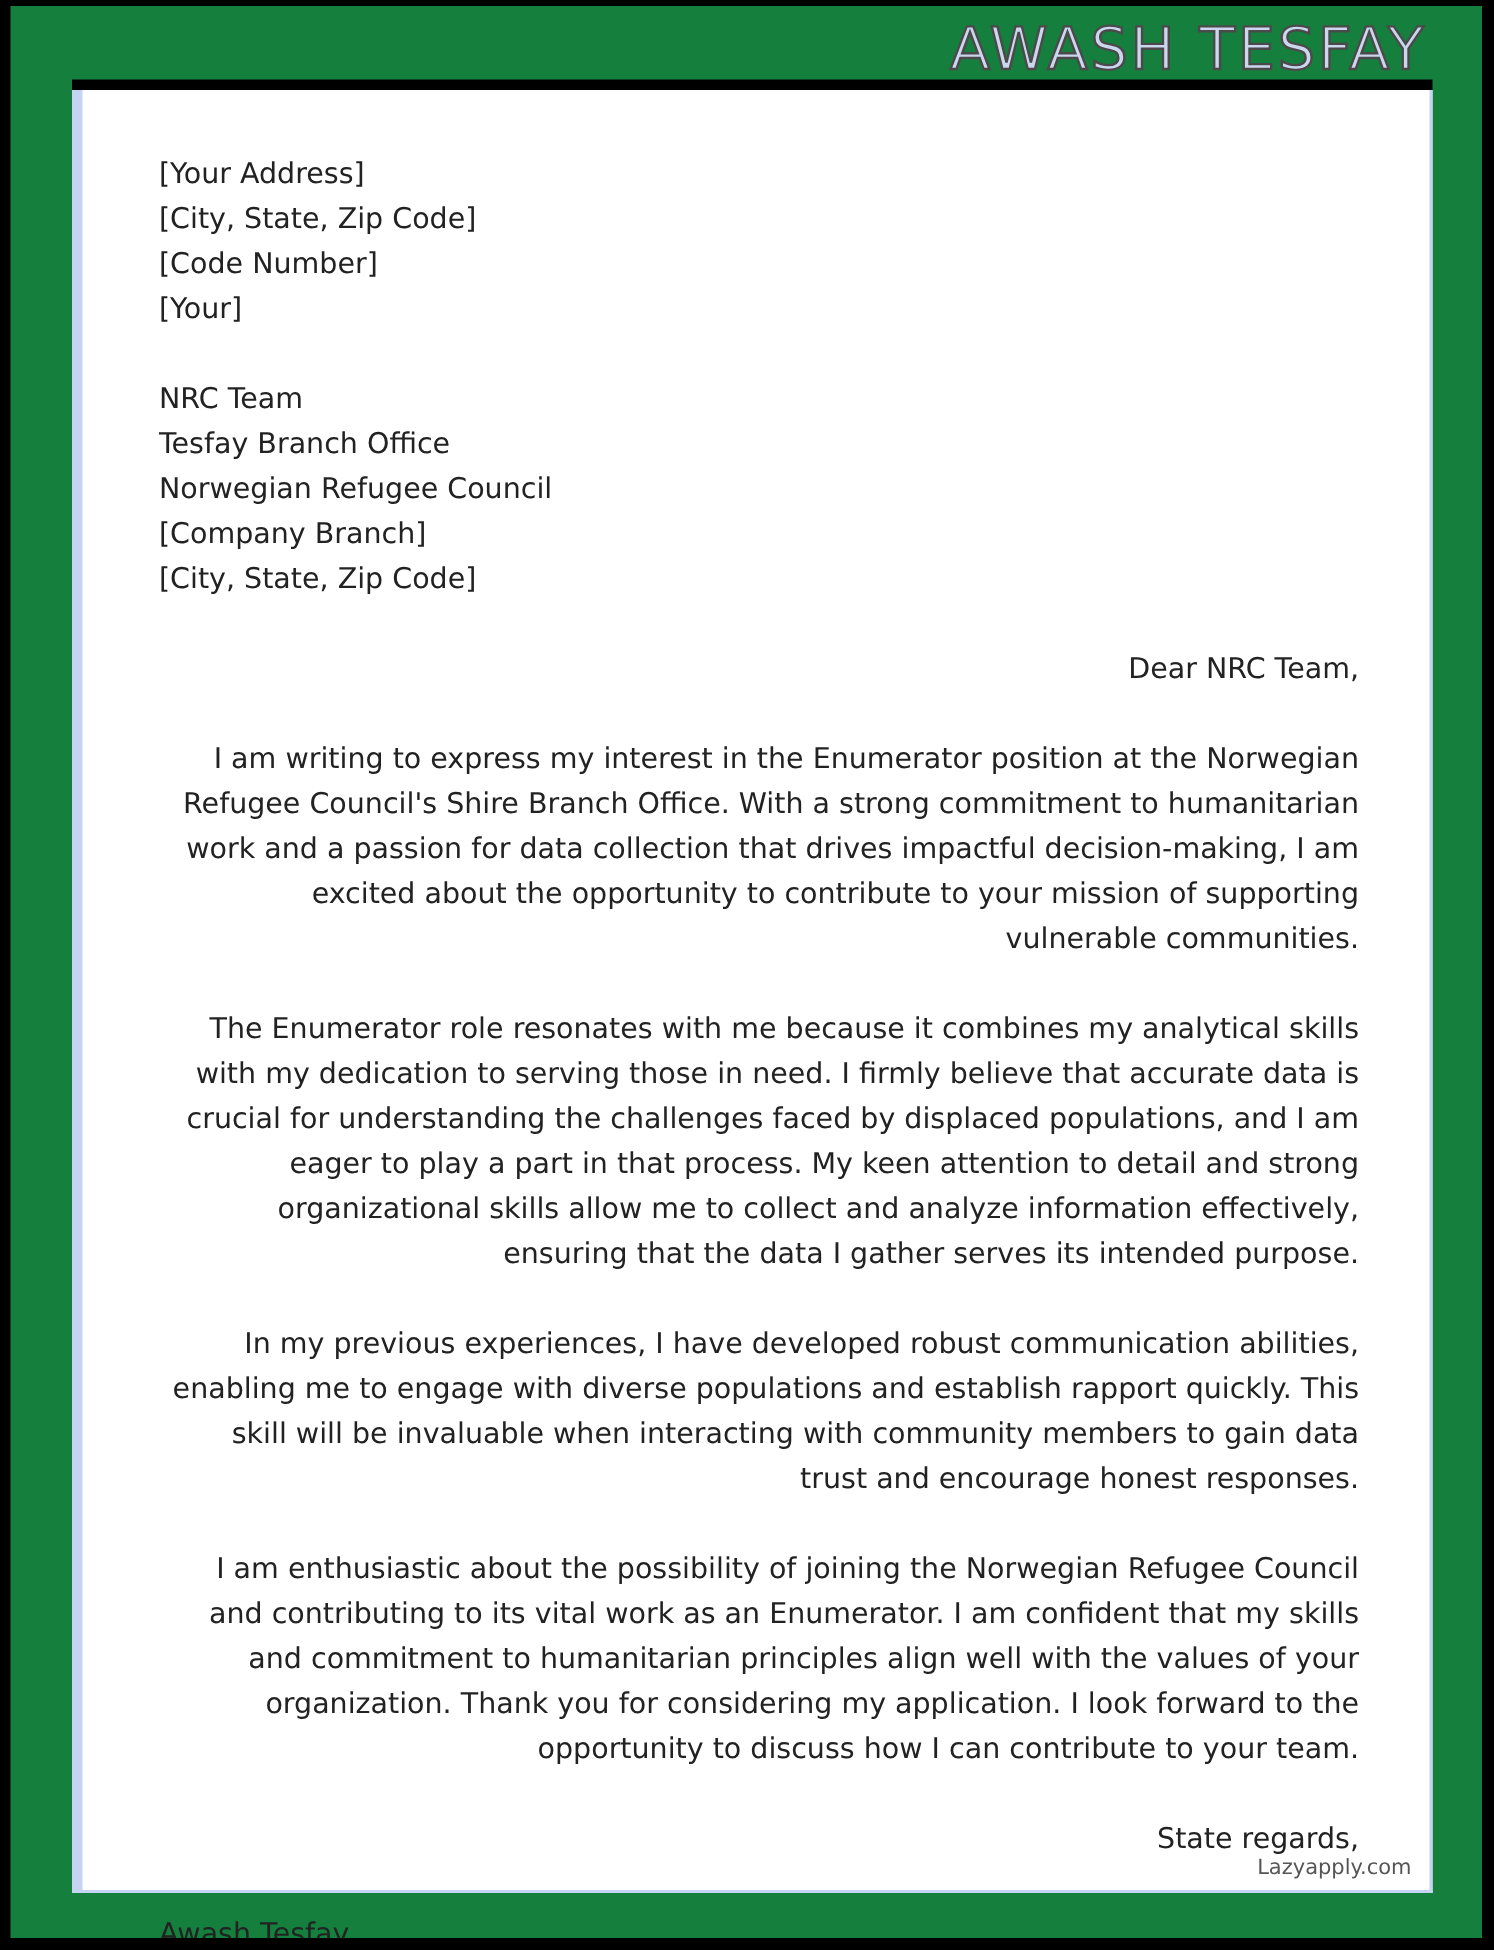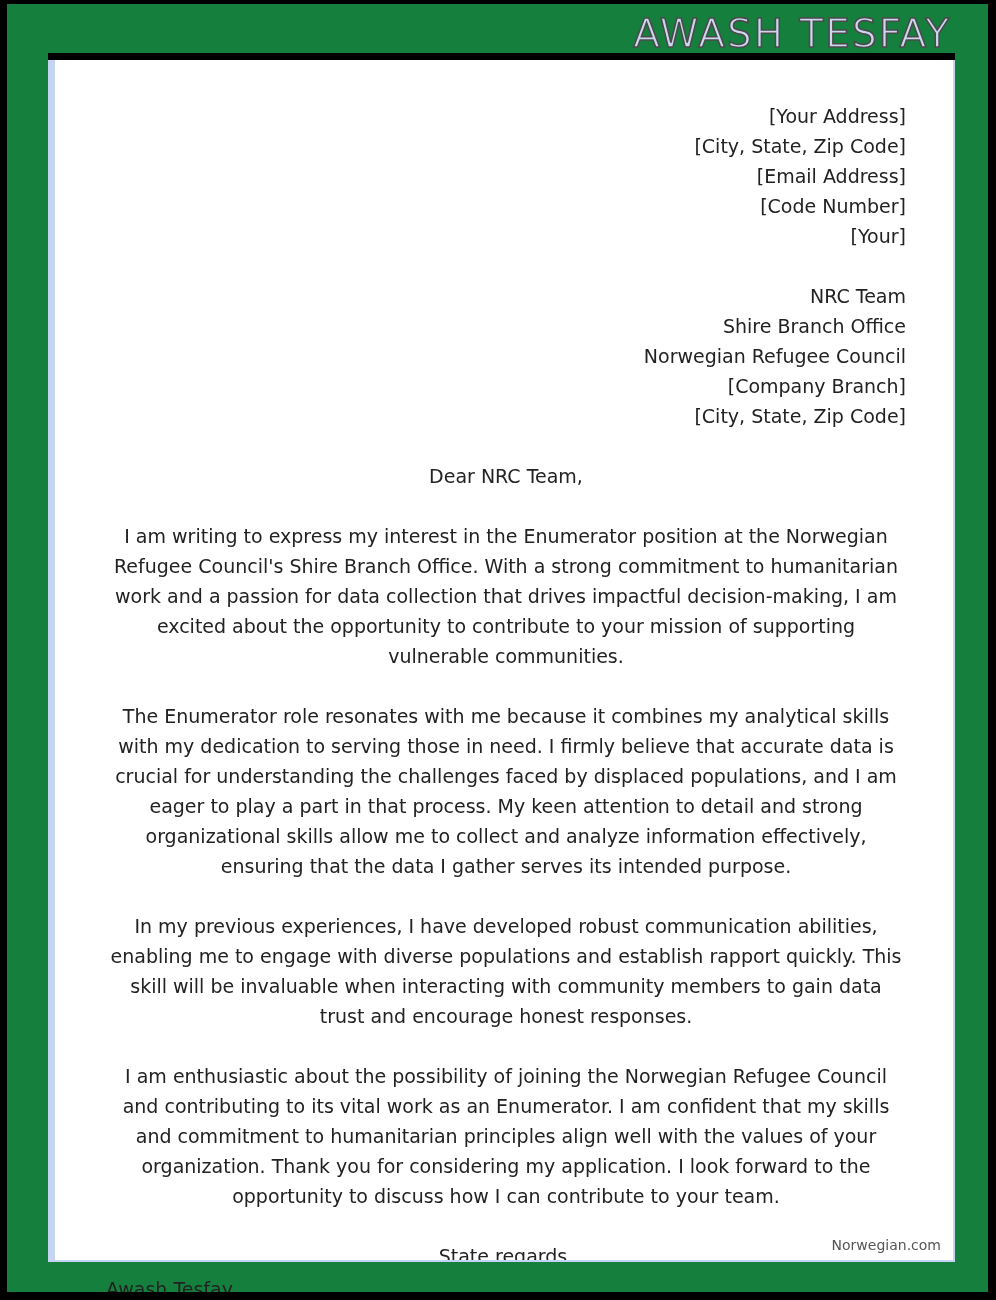--- a/index.html
+++ b/index.html
@@ -99,25 +99,24 @@
 
   .block {
     margin: 0 0 30px 0;
   }
   .block:last-child {
     margin-bottom: 0;
   }
   .line {
     display: block;
     white-space: nowrap;
-    text-align: right;
   }
   .para {
     margin: 0 0 30px 0;
-    text-align: center;
+    text-align: right;
   }
 
   
   #footer-brand {
     position: absolute;
     right: 12px;
     bottom: 6px;
     font-size: 14px;
     line-height: 18px;
     color: #555555;
@@ -146,43 +145,42 @@
     </div>
 
     <div id="header-rule"></div>
 
     <div id="sheet">
       <div id="letter-body">
 
         <div class="block">
           <span class="line">[Your Address]</span>
           <span class="line">[City, State, Zip Code]</span>
-          <span class="line">[Email Address]</span>
           <span class="line">[Code Number]</span>
           <span class="line">[Your]</span>
         </div>
 
         <div class="block">
           <span class="line">NRC Team</span>
-          <span class="line">Shire Branch Office</span>
+          <span class="line">Tesfay Branch Office</span>
           <span class="line">Norwegian Refugee Council</span>
           <span class="line">[Company Branch]</span>
           <span class="line">[City, State, Zip Code]</span>
         </div>
 
         <p class="para">Dear NRC Team,</p>
 
         <p class="para">I am writing to express my interest in the Enumerator position at the Norwegian Refugee Council's Shire Branch Office. With a strong commitment to humanitarian work and a passion for data collection that drives impactful decision-making, I am excited about the opportunity to contribute to your mission of supporting vulnerable communities.</p>
         <p class="para">The Enumerator role resonates with me because it combines my analytical skills with my dedication to serving those in need. I firmly believe that accurate data is crucial for understanding the challenges faced by displaced populations, and I am eager to play a part in that process. My keen attention to detail and strong organizational skills allow me to collect and analyze information effectively, ensuring that the data I gather serves its intended purpose.</p>
         <p class="para">In my previous experiences, I have developed robust communication abilities, enabling me to engage with diverse populations and establish rapport quickly. This skill will be invaluable when interacting with community members to gain data trust and encourage honest responses.</p>
         <p class="para">I am enthusiastic about the possibility of joining the Norwegian Refugee Council and contributing to its vital work as an Enumerator. I am confident that my skills and commitment to humanitarian principles align well with the values of your organization. Thank you for considering my application. I look forward to the opportunity to discuss how I can contribute to your team.</p>
 
         <p class="para">State regards,</p>
 
       </div>
 
-      <div id="footer-brand">Norwegian.com</div>
+      <div id="footer-brand">Lazyapply.com</div>
     </div>
 
     <div id="overflow-signature">Awash Tesfay</div>
 
   </div>
 </div>
 
 </body></html>

